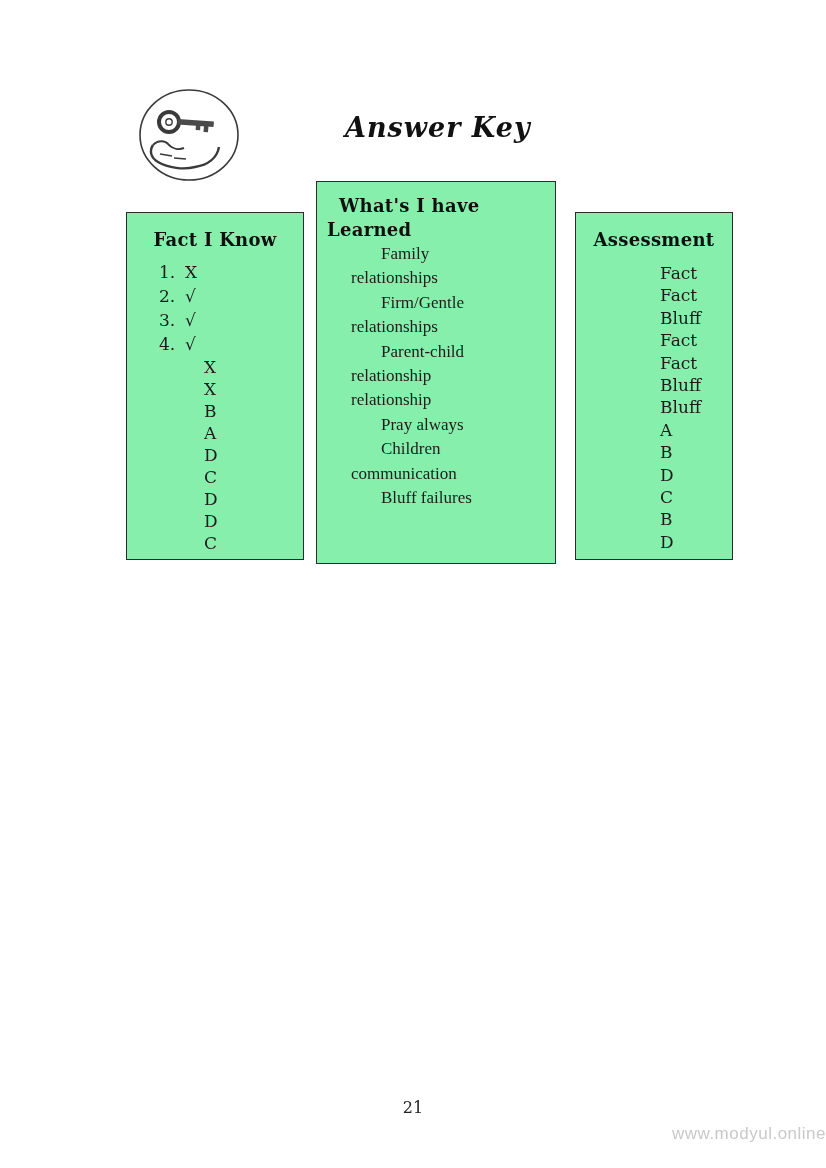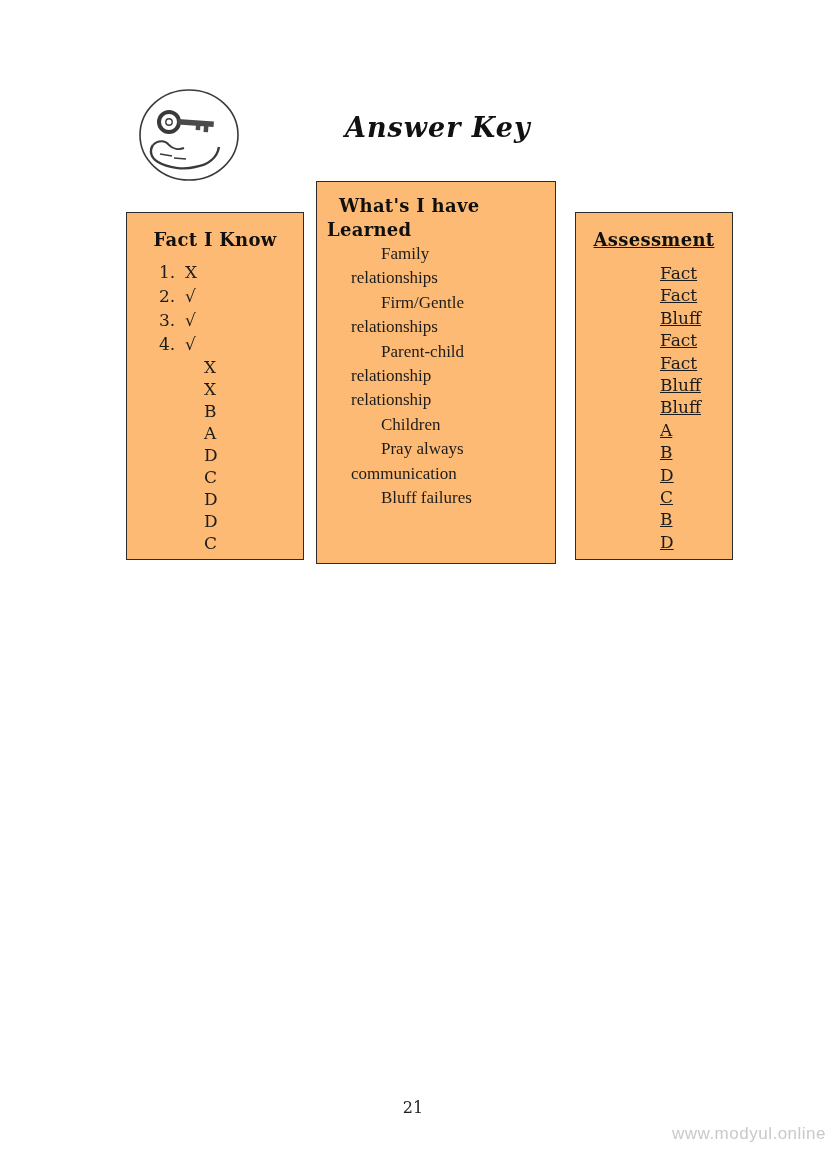--- a/index.html
+++ b/index.html
@@ -16,28 +16,28 @@
     position:absolute;left:138px;top:84px;width:102px;height:94px;
   }
   .answer-key-title{
     position:absolute;left:345px;top:108px;
     font-size:27px;font-weight:bold;font-style:italic;
     letter-spacing:1px;color:#111;
   }
   .box{
     position:absolute;
     border:1.6px solid #2b2b2b;
-    background:#fdba74;
+    background:#86efac;
     box-sizing:border-box;
     font-size:17px;
     overflow:hidden;
   }
   .box-know{left:126px;top:208px;width:178px;height:348px;padding-top:16px;}
   .box-learned{left:316px;top:177px;width:240px;height:383px;padding:12px 8px 0 8px;}
-  .box-assess{left:575px;top:208px;width:158px;height:348px;padding-top:16px;text-decoration:underline;}
+  .box-assess{left:575px;top:208px;width:158px;height:348px;padding-top:16px;}
   .box-title{
     font-weight:bold;font-size:18px;color:#101010;
     letter-spacing:.3px;
   }
   .box-know .box-title{text-align:center;margin-bottom:10px;}
   .box-assess .box-title{text-align:center;margin-bottom:12px;}
   .num-row{padding-left:32px;line-height:24px;}
   .num-row .num{display:inline-block;width:26px;}
   .letter-row{padding-left:77px;line-height:22px;}
   .learned-title-line1{padding-left:14px;line-height:24px;}
@@ -99,22 +99,22 @@
   <div class="box box-learned">
     <div class="box-title learned-title-line1">What's I have</div>
     <div class="box-title learned-title-line2">Learned</div>
     <div class="learned-line indent">Family</div>
     <div class="learned-line">relationships</div>
     <div class="learned-line indent">Firm/Gentle</div>
     <div class="learned-line">relationships</div>
     <div class="learned-line indent">Parent-child</div>
     <div class="learned-line">relationship</div>
     <div class="learned-line">relationship</div>
+    <div class="learned-line indent">Pray always</div>
     <div class="learned-line indent">Children</div>
-    <div class="learned-line indent">Pray always</div>
     <div class="learned-line">communication</div>
     <div class="learned-line indent">Bluff failures</div>
   </div>
 
   <div class="box box-assess">
     <div class="box-title">Assessment</div>
     <div class="assess-row">Fact</div>
     <div class="assess-row">Fact</div>
     <div class="assess-row">Bluff</div>
     <div class="assess-row">Fact</div>

